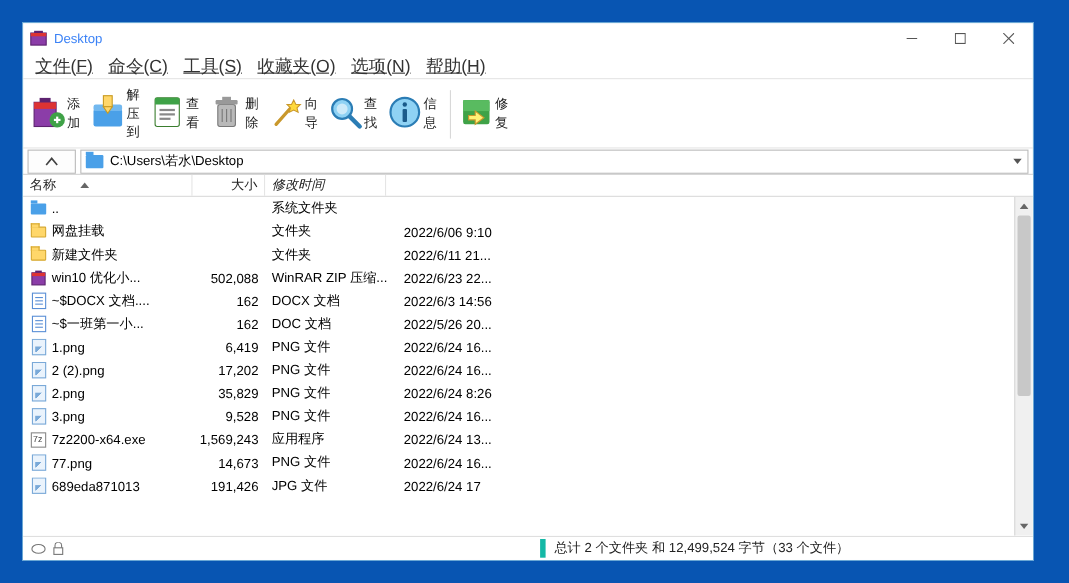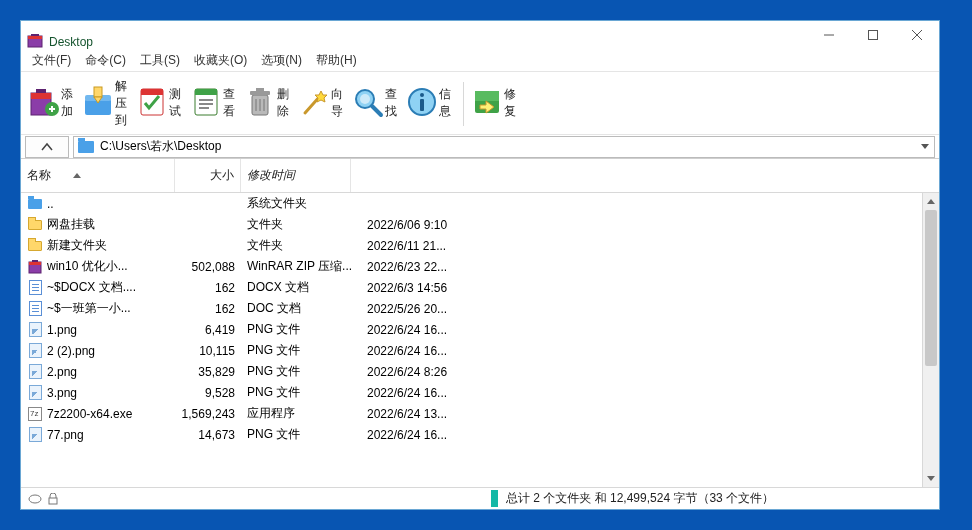--- a/index.html
+++ b/index.html
@@ -15,23 +15,23 @@
     height: 490px;
     background: #ffffff;
     border: 1px solid #6aa7d4;
     display: flex;
     flex-direction: column;
   }
   
   .titlebar {
     height: 28px;
     display: flex;
-    align-items: flex-end;
+    align-items: center;
     padding-left: 6px;
-    color: #14532d;
+    color: #3b82f6;
     flex-shrink: 0;
   }
   .titlebar .app-icon {
     width: 16px; height: 16px;
     margin-right: 6px;
     display: inline-flex;
   }
   .titlebar .title-text { font-size: 12px; }
   .titlebar-spacer { flex: 1; }
   .win-btn {
@@ -42,21 +42,21 @@
   .win-btn svg { stroke: #555; stroke-width: 1; }
   
   .menubar {
     height: 22px;
     display: flex;
     align-items: center;
     padding-left: 4px;
     flex-shrink: 0;
     color: #333;
   }
-  .menu-item { padding: 2px 7px; font-size: 12px; }
+  .menu-item { padding: 2px 7px; font-size: 16px; text-decoration: underline; }
   
   .toolbar {
     height: 64px;
     border-top: 1px solid #e5e5e5;
     border-bottom: 1px solid #e5e5e5;
     display: flex;
     align-items: center;
     padding: 4px 6px 2px;
     flex-shrink: 0;
     gap: 2px;
@@ -117,21 +117,21 @@
     content: "";
     position: absolute; top: -3px; left: 0;
     width: 7px; height: 3px; background: #4aa0e8;
   }
   .address-dd {
     width: 18px; height: 20px;
     display: flex; align-items: center; justify-content: center;
   }
   
   .list-header {
-    height: 34px;
+    height: 20px;
     display: flex;
     border-bottom: 1px solid #d8d8d8;
     background: #fff;
     flex-shrink: 0;
     color: #222;
     text-align: right;
   }
   .col { display: flex; align-items: center; padding: 0 6px; border-right: 1px solid #e5e5e5; }
   .col-name { width: 154px; }
   .col-size { width: 66px; justify-content: flex-end; }
@@ -187,21 +187,21 @@
   
   .statusbar {
     height: 22px;
     border-top: 1px solid #d8d8d8;
     display: flex;
     align-items: center;
     flex-shrink: 0;
     background: #fff;
   }
   .status-left { width: 470px; display:flex; align-items:center; padding-left:6px; }
-  .status-right { flex:1; padding-left:8px; border-left:7px solid #14b8a6; color:#222; }
+  .status-right { flex:1; padding-left:8px; border-left:5px solid #14b8a6; color:#222; }
   .status-icons { display:flex; gap:2px; align-items:center; }
 </style>
 </head>
 <body>
 
 <div class="window">
 
   <div class="titlebar">
     <span class="app-icon">
       <svg viewBox="0 0 16 16">
@@ -260,30 +260,20 @@
             <rect x="4" y="10" width="26" height="6" rx="2" fill="#72b8ef"></rect>
             <rect x="13" y="2" width="8" height="10" fill="#ffd76a" stroke="#c99a20"></rect>
             <path d="M13 12 L21 12 L17 18 Z" fill="#ffd76a" stroke="#c99a20"></path>
           </svg>
         </span>
         <span>解压到</span>
       </div>
       <div class="tool-btn">
         <span class="icon-wrap">
           <svg width="34" height="34">
-            <rect x="6" y="4" width="22" height="26" rx="2" fill="#fff" stroke="#c33"></rect>
-            <rect x="6" y="4" width="22" height="6" fill="#d33"></rect>
-            <path d="M10 18 L14 23 L24 11" fill="none" stroke="#3fa247" stroke-width="3"></path>
-          </svg>
-        </span>
-        <span>测试</span>
-      </div>
-      <div class="tool-btn">
-        <span class="icon-wrap">
-          <svg width="34" height="34">
             <rect x="6" y="4" width="22" height="26" rx="2" fill="#fff" stroke="#3a7d2e"></rect>
             <rect x="6" y="4" width="22" height="6" fill="#3fa247"></rect>
             <rect x="10" y="14" width="14" height="2" fill="#888"></rect>
             <rect x="10" y="18" width="14" height="2" fill="#888"></rect>
             <rect x="10" y="22" width="10" height="2" fill="#888"></rect>
           </svg>
         </span>
         <span>查看</span>
       </div>
       <div class="tool-btn">
@@ -456,21 +446,21 @@
           <div class="cell cell-type">PNG 文件</div>
           <div class="cell cell-date">2022/6/24 16...</div>
         </div>
         <div class="row">
           <div class="cell cell-name">
             <span class="file-ico">
               <span class="ico-png"></span>
             </span>
             <span>2 (2).png</span>
           </div>
-          <div class="cell cell-size">10,115</div>
+          <div class="cell cell-size">17,202</div>
           <div class="cell cell-type">PNG 文件</div>
           <div class="cell cell-date">2022/6/24 16...</div>
         </div>
         <div class="row">
           <div class="cell cell-name">
             <span class="file-ico">
               <span class="ico-png"></span>
             </span>
             <span>2.png</span>
           </div>
@@ -503,20 +493,31 @@
         <div class="row">
           <div class="cell cell-name">
             <span class="file-ico">
               <span class="ico-png"></span>
             </span>
             <span>77.png</span>
           </div>
           <div class="cell cell-size">14,673</div>
           <div class="cell cell-type">PNG 文件</div>
           <div class="cell cell-date">2022/6/24 16...</div>
+        </div>
+        <div class="row">
+          <div class="cell cell-name">
+            <span class="file-ico">
+              <span class="ico-png"></span>
+            </span>
+            <span>689eda871013</span>
+          </div>
+          <div class="cell cell-size">191,426</div>
+          <div class="cell cell-type">JPG 文件</div>
+          <div class="cell cell-date">2022/6/24 17</div>
         </div>
       </div>
     <div class="vscroll">
       <div class="arrow">
           <svg width="8" height="6">
             <path d="M0 5 L8 5 L4 0 Z" fill="#666"></path>
           </svg>
         </div>
       <div class="track">
           <div class="thumb"></div>

